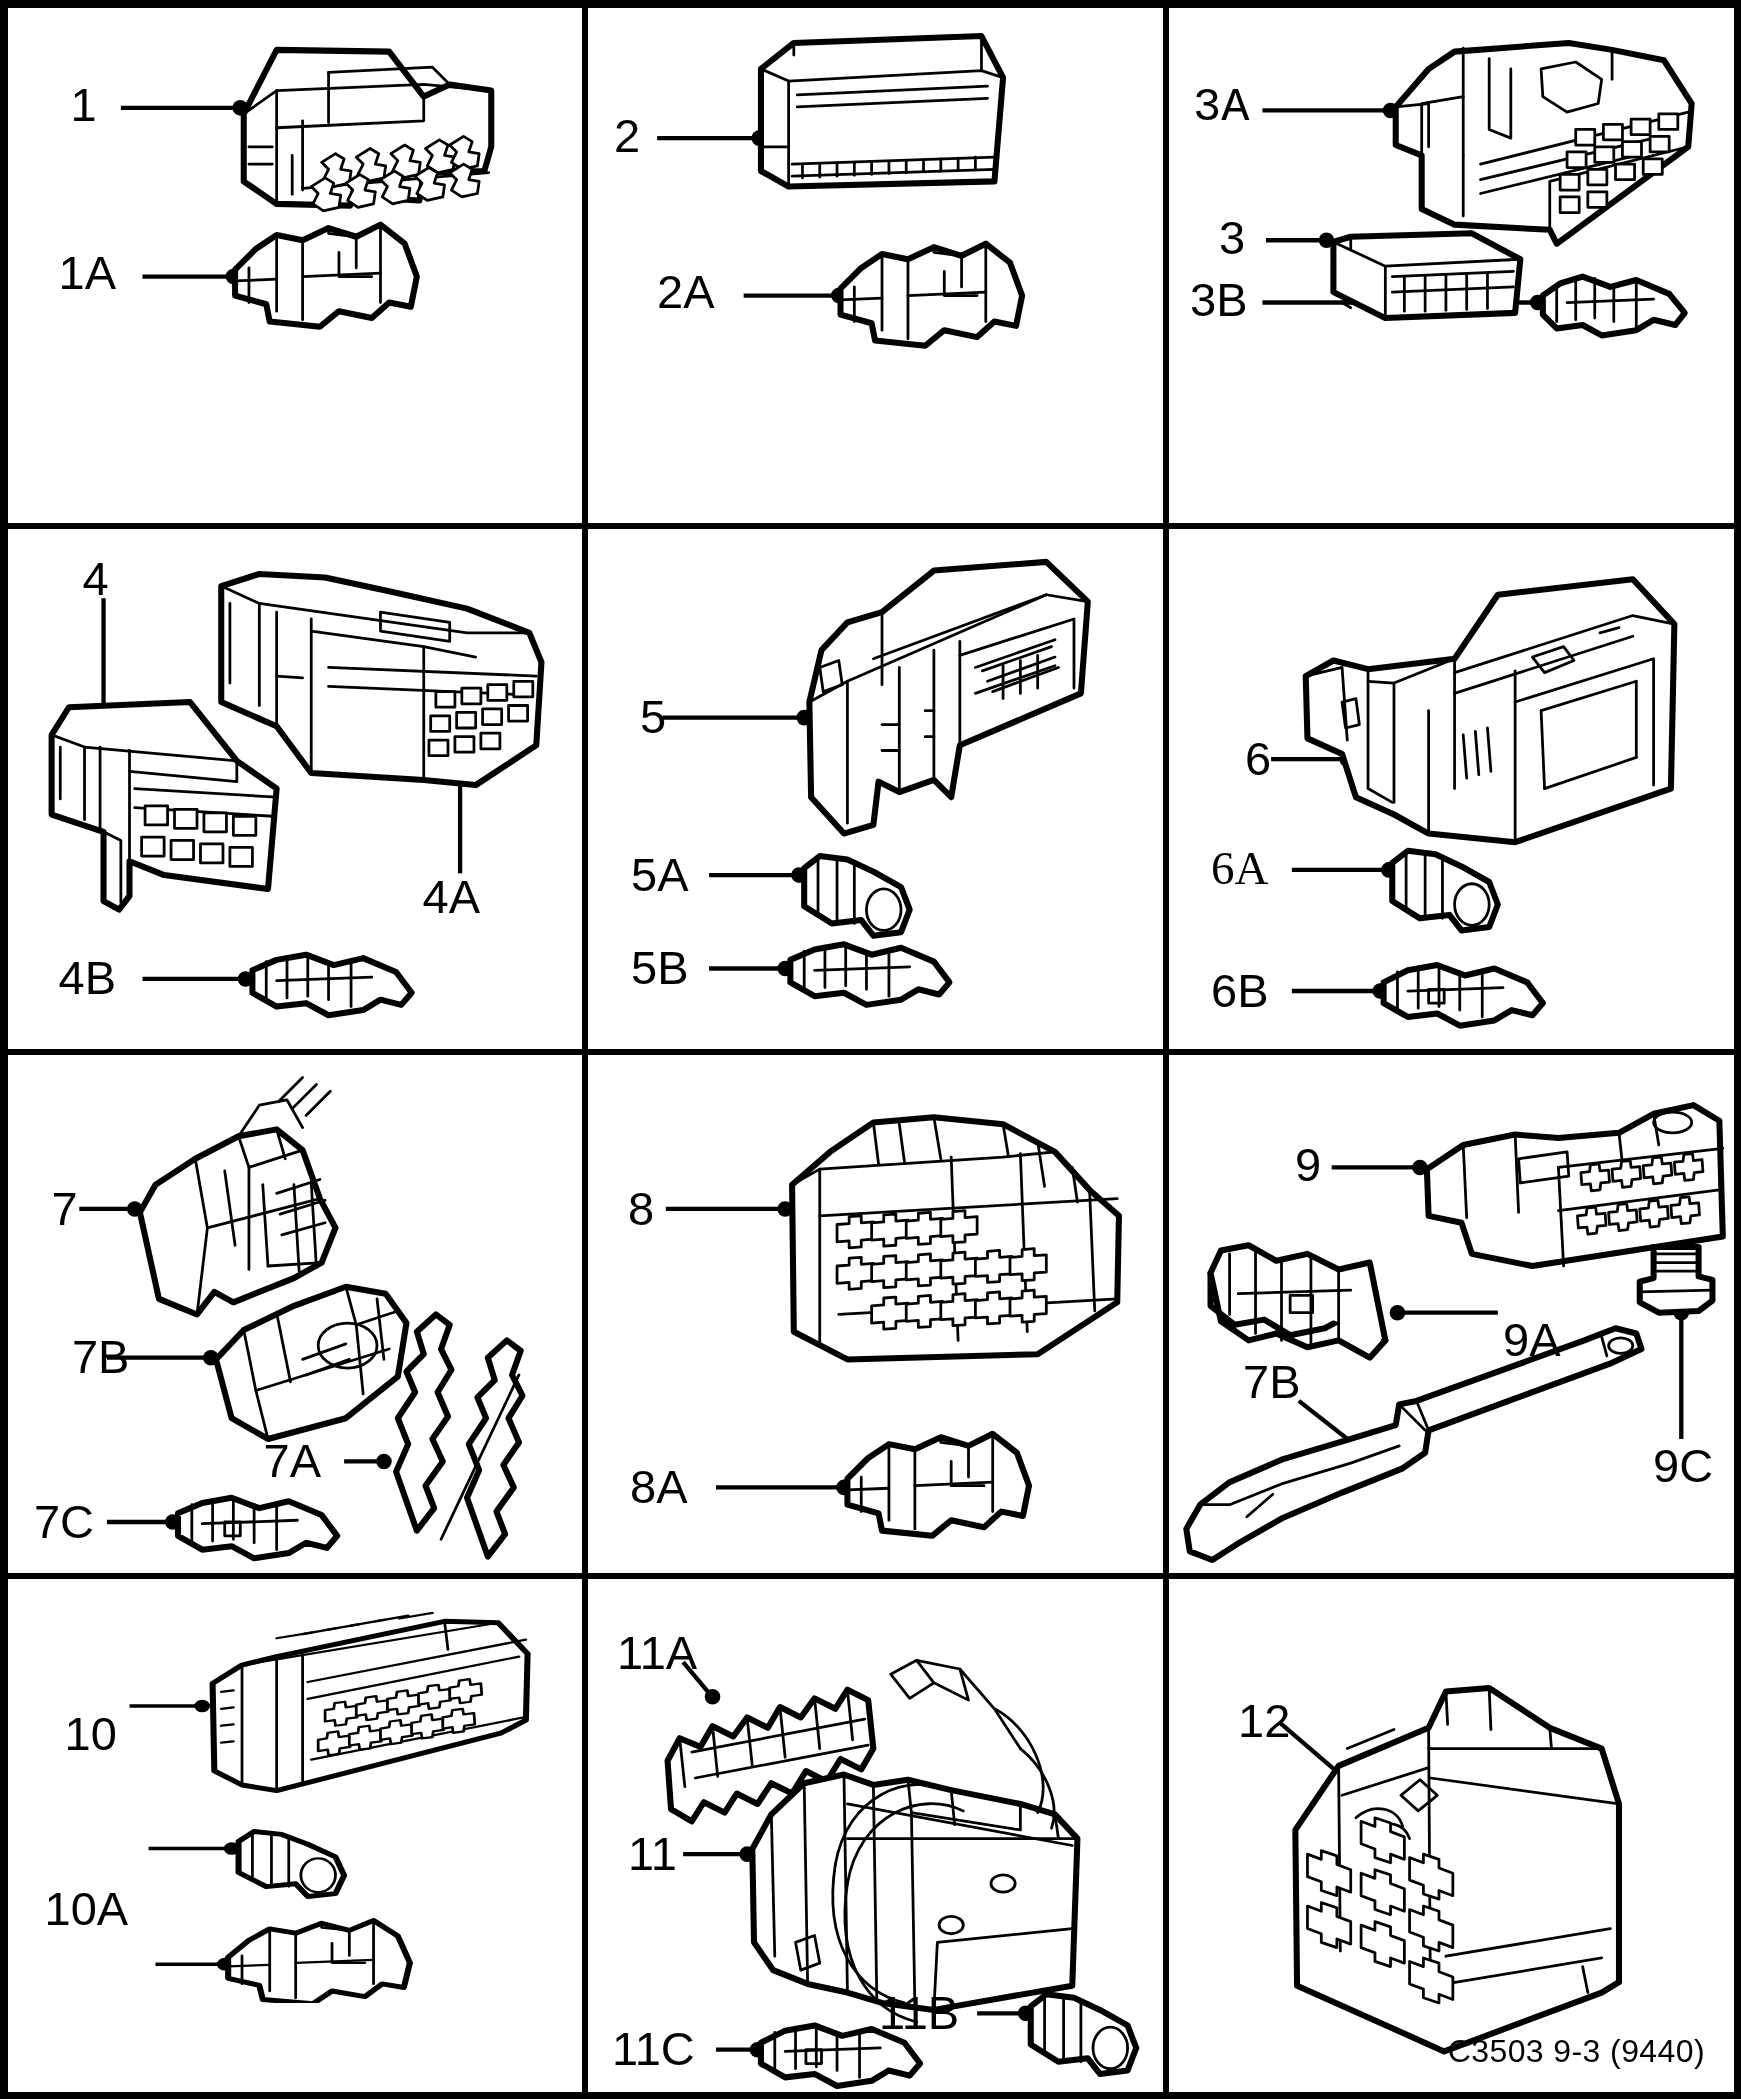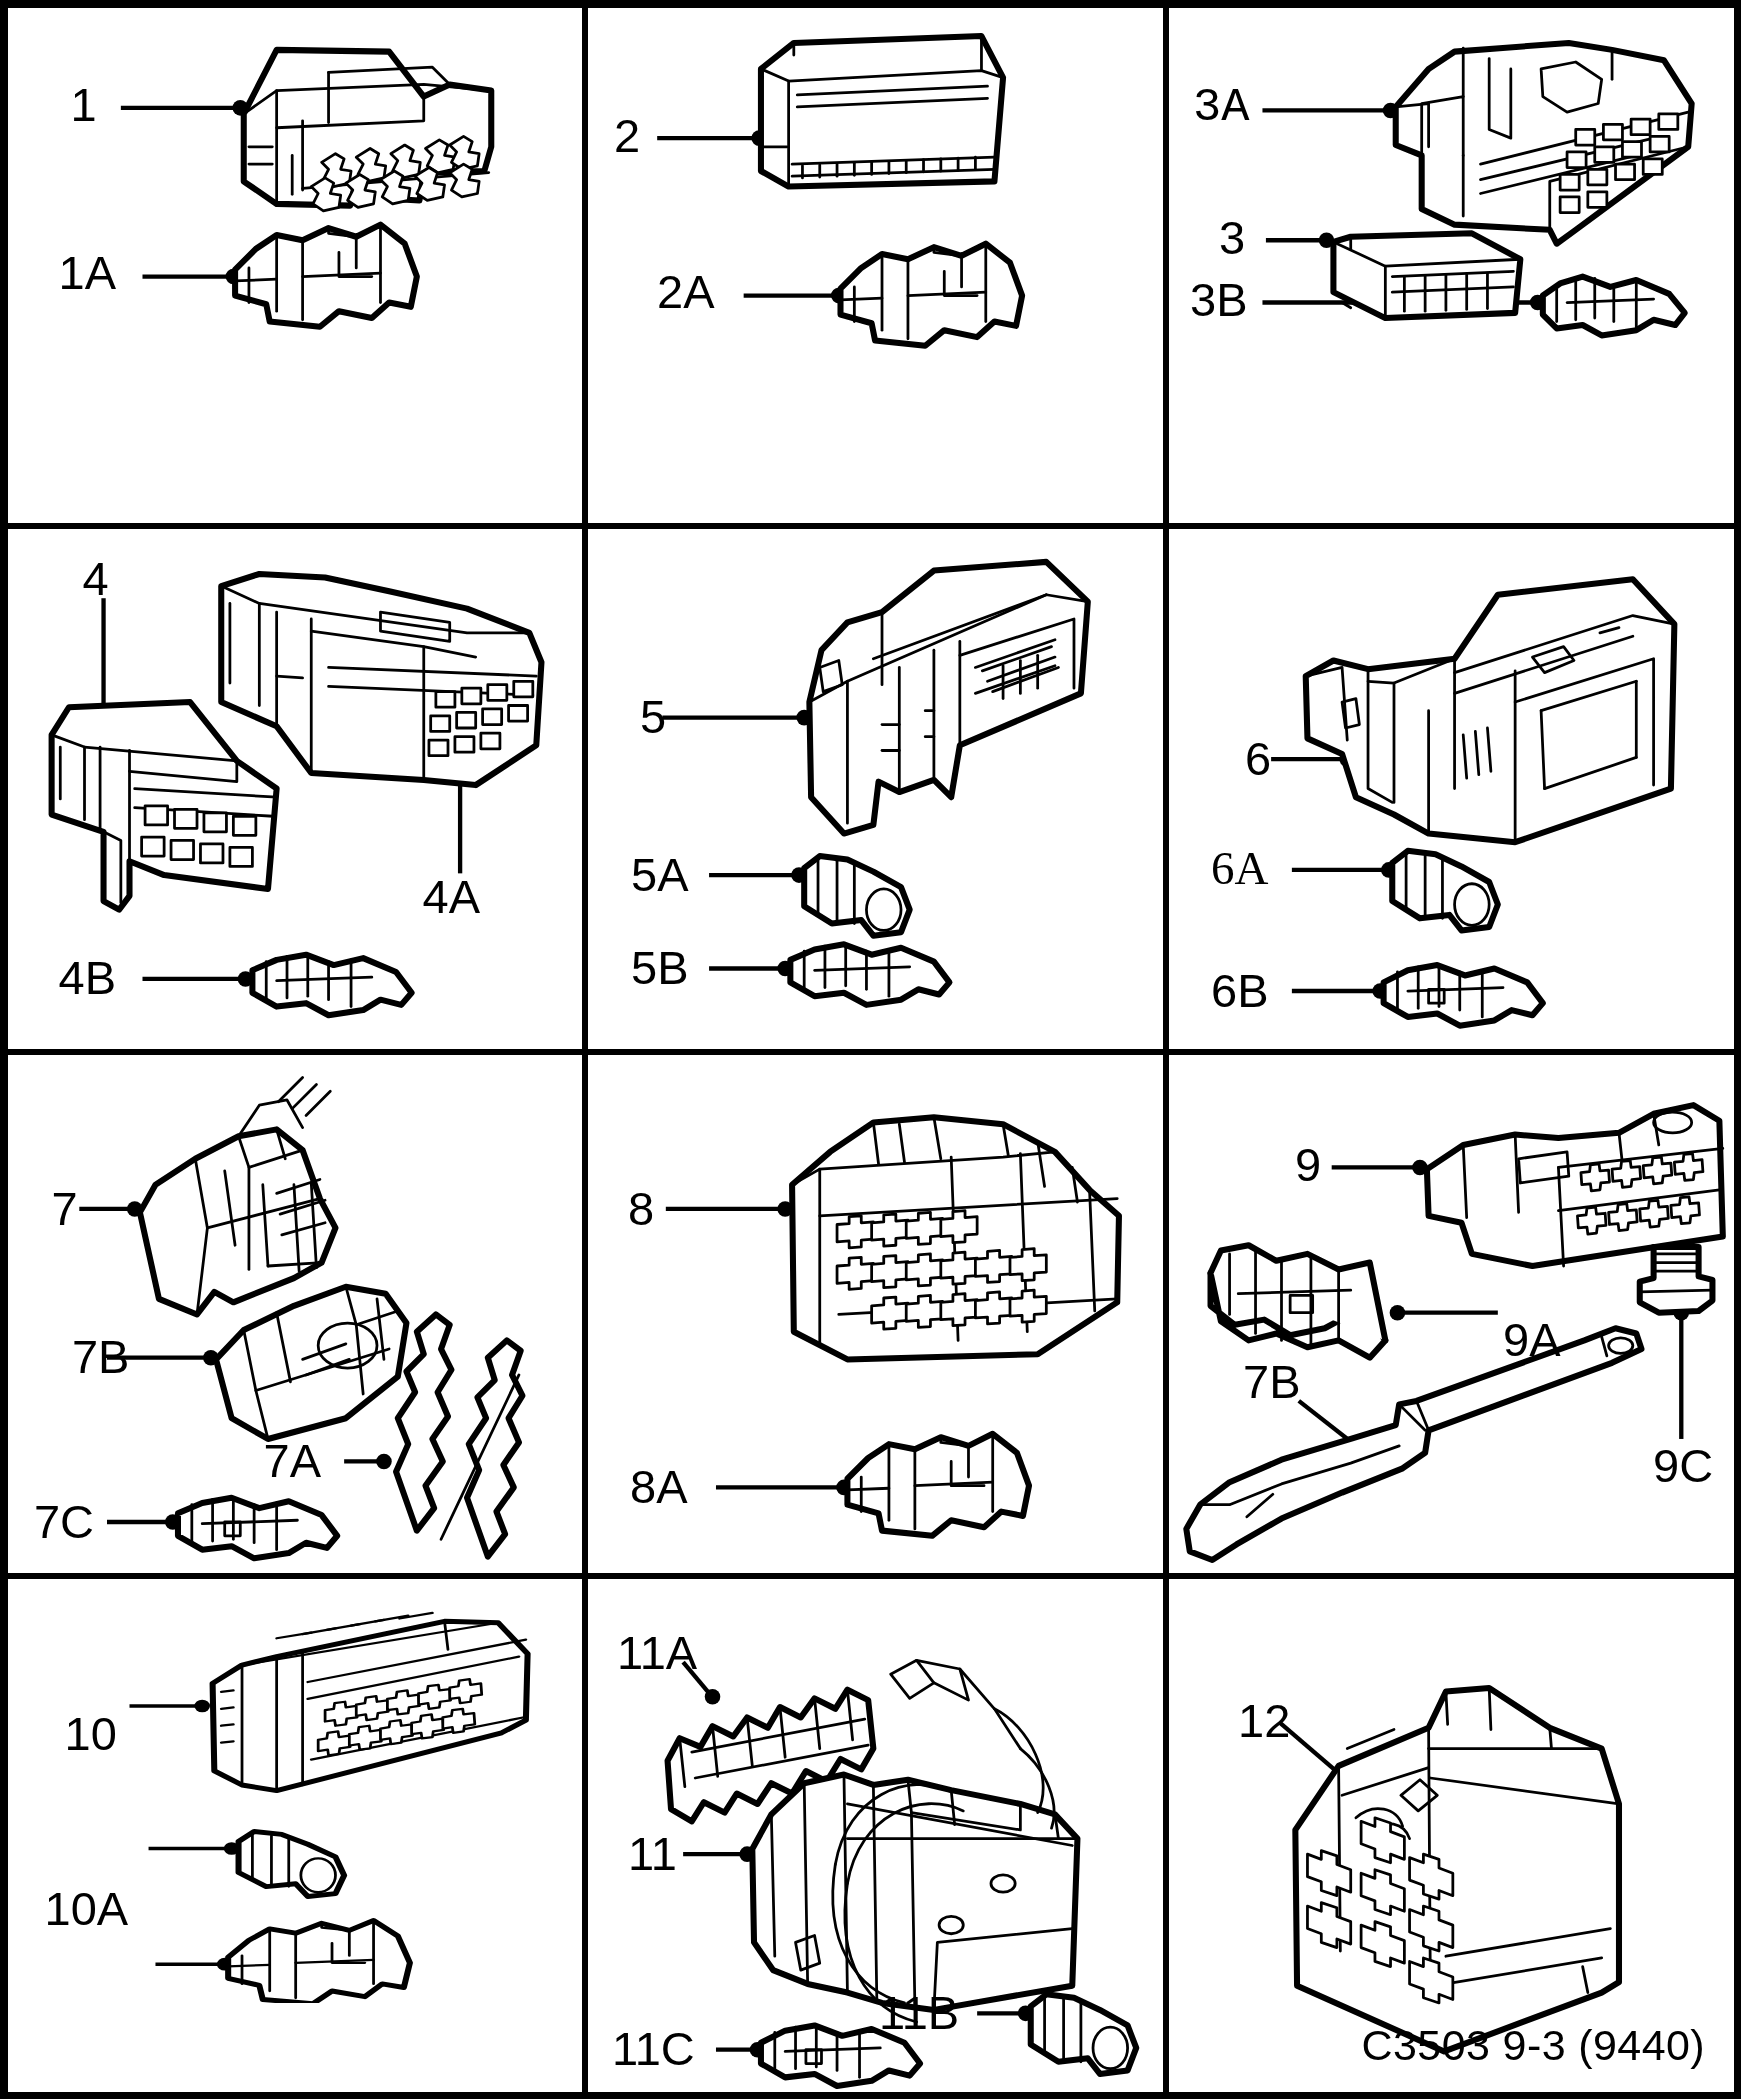--- a/index.html
+++ b/index.html
@@ -4,21 +4,21 @@
 <style>
   html,body{margin:0;padding:0;background:#fff;}
   body{width:1742px;height:2100px;font-family:"Liberation Sans",sans-serif;}
   .sheet{position:relative;width:1742px;height:2100px;background:#fff;box-sizing:border-box;border:8.6px solid #000;}
   .grid{position:absolute;inset:0;}
   .vline{position:absolute;top:0;bottom:0;width:6px;background:#000;}
   .hline{position:absolute;left:0;right:0;height:6px;background:#000;}
   .cell{position:absolute;overflow:hidden;}
   .cell svg{position:absolute;left:0;top:0;width:100%;height:100%;}
   .lbl{position:absolute;font-family:"Liberation Sans",sans-serif;font-size:47px;color:#000;line-height:1;white-space:nowrap;}
-  .caption{position:absolute;right:29px;bottom:22.5px;font-size:43px;letter-spacing:0.4px;color:#000;white-space:nowrap;}
+  .caption{position:absolute;right:29px;bottom:22.5px;font-size:32px;letter-spacing:0.4px;color:#000;white-space:nowrap;}
   .ld{stroke:#000;stroke-width:5;fill:none;}
   .dot{fill:#000;}
   .thin{fill:none;stroke:#000;stroke-width:3.2;stroke-linejoin:round;stroke-linecap:round;}
   .thinf{fill:#fff;stroke:#000;stroke-width:3.2;stroke-linejoin:round;}
   .heavy{fill:#fff;stroke:#000;stroke-width:7;stroke-linejoin:round;stroke-linecap:round;}
 </style>
 </head>
 <body>
 
 <div class="sheet">

